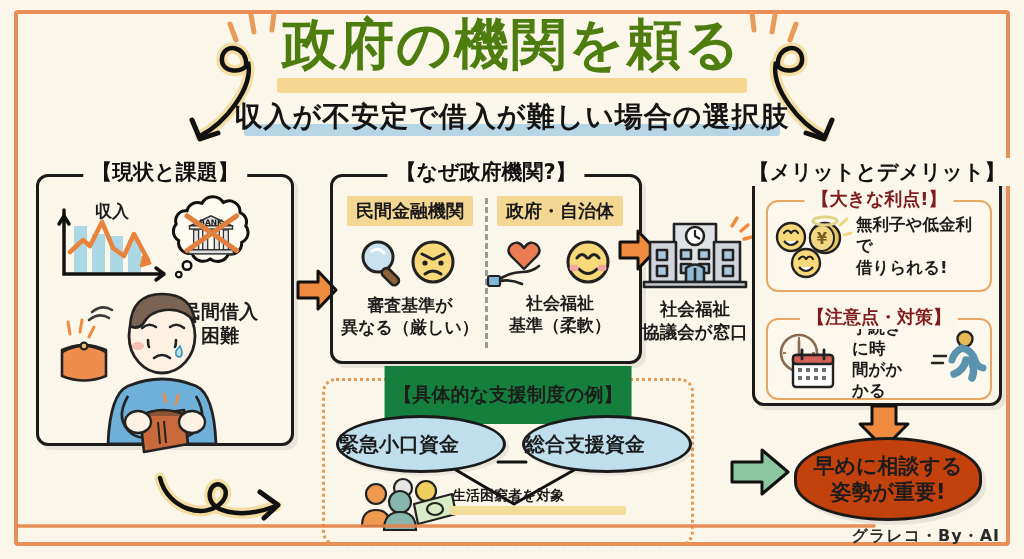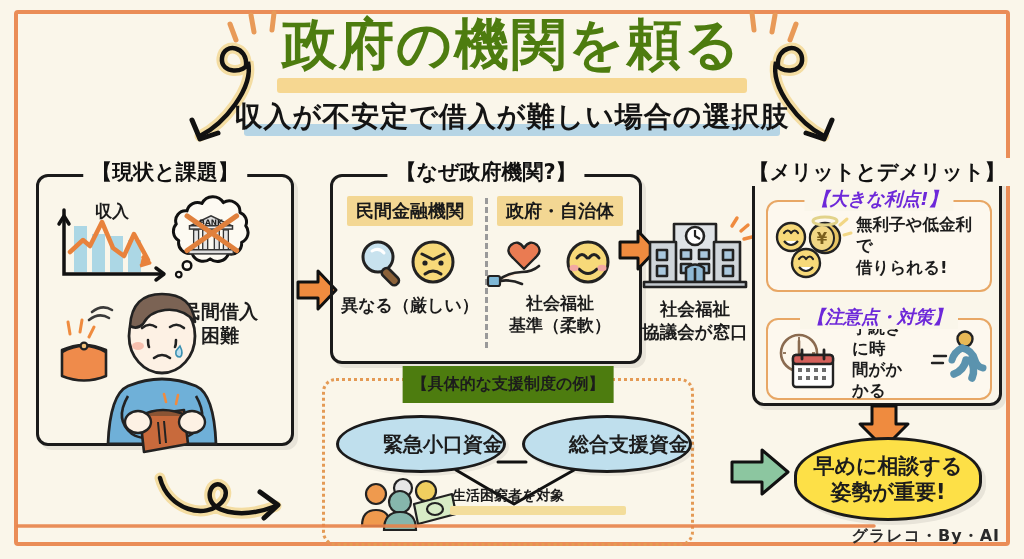--- a/index.html
+++ b/index.html
@@ -83,53 +83,53 @@
 
   
   #p-right{left:752px;top:174px;width:250px;height:232px;}
   .sub-box{
     position:absolute;border:2.5px solid #e8a765;border-radius:12px;
     background:#fdf8ee;
   }
   .sub-title{
     position:absolute;top:-15px;left:50%;transform:translateX(-50%);
     background:#faf6ea;padding:0 7px;white-space:nowrap;
-    font-size:18px;font-weight:700;color:#6d28d9;z-index:4;font-style:italic;
+    font-size:18px;font-weight:700;color:#7f1d1d;z-index:4;
   }
   .sub-body{
     position:absolute;left:0;top:0;width:100%;height:100%;
     display:flex;align-items:center;gap:4px;padding:0 6px;box-sizing:border-box;
   }
   .sub-text{font-size:16.5px;font-weight:700;line-height:1.28;}
 
   
   #p-bottom{
     position:absolute;left:322px;top:378px;width:372px;height:168px;
     border:3px dotted #e49a55;border-radius:14px;box-sizing:border-box;
   }
   .bottom-title{
     position:absolute;top:-15px;left:50%;transform:translateX(-50%);
-    background:#4d7c0f;padding:8px 9px;white-space:nowrap;
-    font-size:16px;font-weight:700;
+    background:#15803d;padding:16px 9px;white-space:nowrap;
+    font-size:19px;font-weight:700;
   }
   .ellipse{
     position:absolute;border:3px solid #1a1a1a;border-radius:50%;
-    background:#bfdfed;display:flex;align-items:center;justify-content:flex-end;
+    background:#bfdfed;display:flex;align-items:center;justify-content:flex-start;
     font-size:20px;font-weight:700;box-shadow:3px 3px 0 rgba(0,0,0,.06);
   }
   .target-text{
     position:absolute;left:452px;top:487px;font-size:14px;font-weight:700;
   }
   .target-hl{position:absolute;left:450px;top:506px;width:176px;height:9px;background:#f3dd9b;border-radius:2px;}
 
   
   .concl{
     position:absolute;left:794px;top:437px;width:182px;height:78px;
     border:3.5px solid #1a1a1a;border-radius:50%/46%;
-    background:#fde047;display:flex;align-items:center;justify-content:center;
+    background:#c2410c;display:flex;align-items:center;justify-content:center;
     text-align:center;font-size:21px;font-weight:700;line-height:1.24;
     box-shadow:4px 4px 0 rgba(0,0,0,.07);
   }
   .credit{
     position:absolute;right:24px;bottom:12px;font-size:16px;font-weight:700;
     color:#2a2a2a;letter-spacing:1px;
   }
 
   svg{display:block;overflow:visible;}
   .deco{position:absolute;pointer-events:none;}
@@ -302,20 +302,21 @@
           <g>
             <circle cx="95" cy="28" r="20" fill="#f7d979" stroke="#222" stroke-width="3"></circle>
             <path d="M84 20 l10 5 M106 20 l-10 5" stroke="#222" stroke-width="3" stroke-linecap="round" fill="none"></path>
             <circle cx="87" cy="29" r="2.6" fill="#222"></circle>
               <circle cx="103" cy="29" r="2.6" fill="#222"></circle>
             <path d="M87 40 q8 -6 16 0" stroke="#222" stroke-width="3" fill="none" stroke-linecap="round"></path>
           </g>
         </svg>
       </div>
       <div class="mid-caption">
+        <div>審査基準が</div>
         <div>異なる（厳しい）</div>
       </div>
     </div>
 
     <div class="mid-col right">
       <div class="chip">政府・自治体</div>
       <div class="mid-icons">
         <svg width="144" height="58" viewBox="0 0 144 58">
           <g>
             <path d="M36 14 q-6 -9 -13 -3 q-6 6 2 13 l11 11 l11 -11 q8 -7 2 -13 q-7 -6 -13 3 Z" fill="#ea7b52" stroke="#222" stroke-width="2.4" stroke-linejoin="round"></path>

